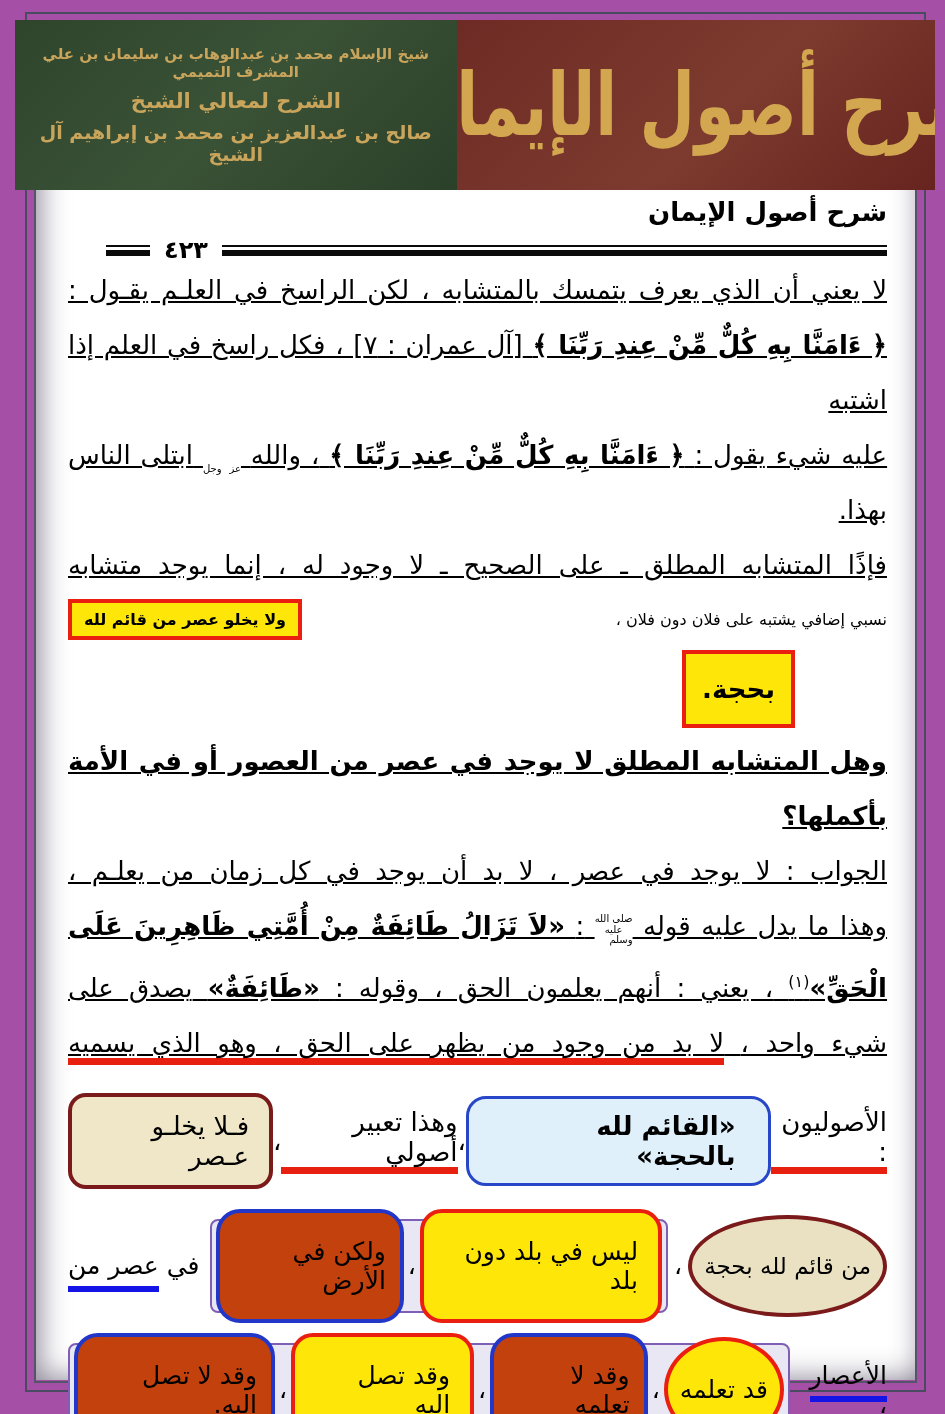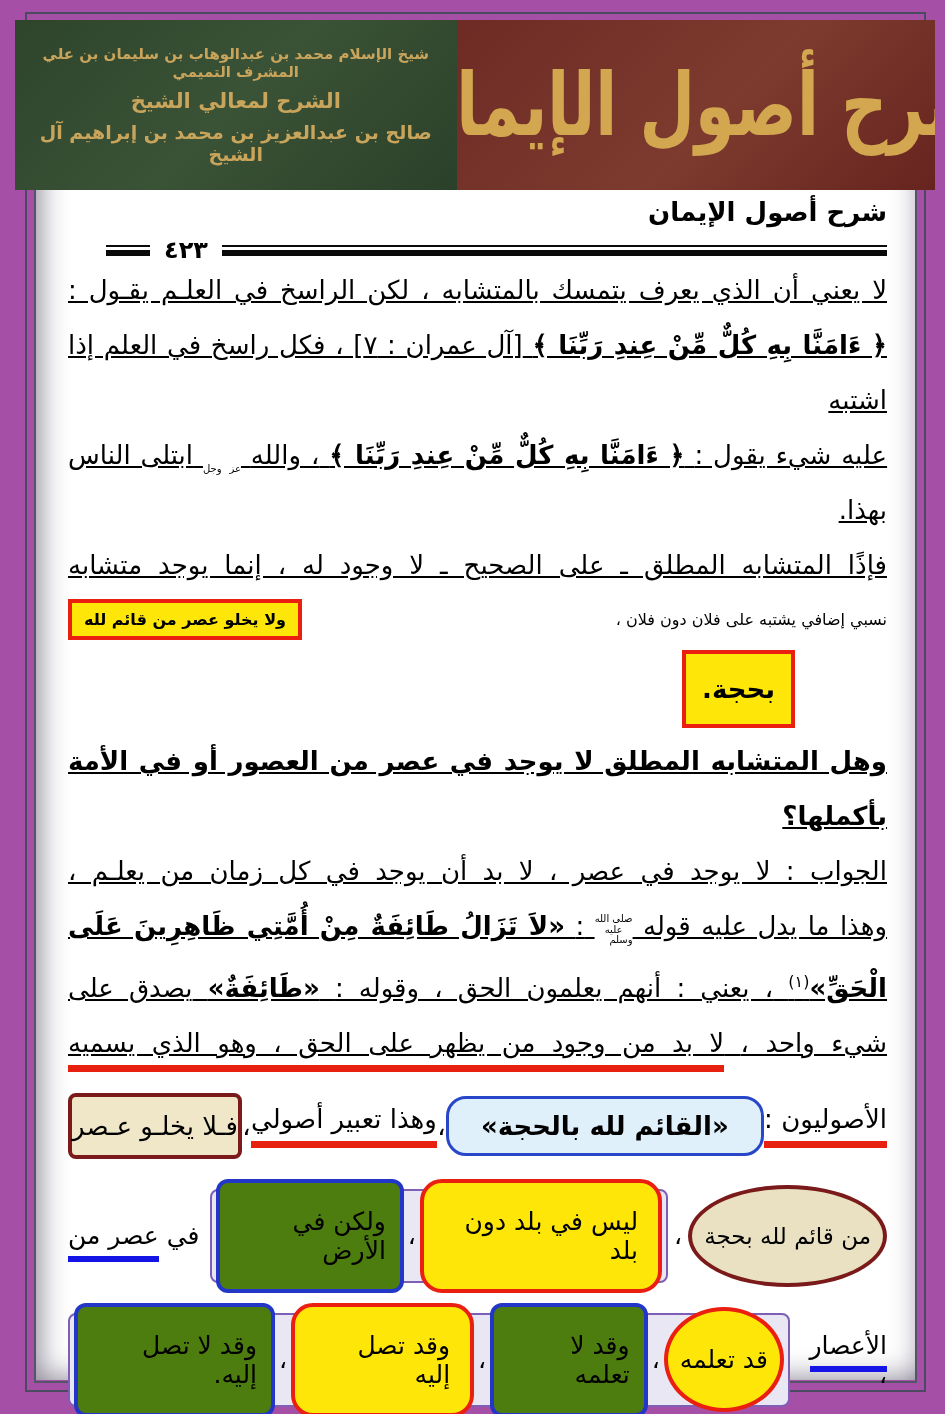--- a/index.html
+++ b/index.html
@@ -55,35 +55,35 @@
     vertical-align:-8px;white-space:normal;
   }
   
   .hl-yellow{
     background:#FFE609;border:4px solid #EA1F10;padding:7px 12px;
     color:#000000;font-weight:bold;display:inline-block;
   }
   .flexline{display:flex;direction:rtl;align-items:center;justify-content:space-between;margin:6px 0 10px;}
   .behujja-row{text-align:right;margin:10px 0 6px;}
   .behujja-row .hl-yellow{margin-right:92px;padding:20px 16px;font-size:26px;}
-  .red-ul{border-bottom:7px solid #E82010;padding-bottom:7px;}
+  .red-ul{border-bottom:7px solid #E82010;}
   .blue-ul{border-bottom:6px solid #1414E6;padding-bottom:6px;}
   .rowA{display:flex;direction:rtl;align-items:center;justify-content:space-between;margin:22px 0 26px;font-size:26px;}
   .box-blue{background:#DFF0FB;border:3px solid #2846C8;border-radius:20px;padding:12px 32px;font-weight:bold;}
-  .box-beige{background:#EFE7C7;border:4px solid #7B1A1A;border-radius:8px;padding:14px 0;}
+  .box-beige{background:#EFE7C7;border:4px solid #7B1A1A;border-radius:18px;padding:14px 20px;}
   .rowB,.rowC{display:flex;direction:rtl;align-items:center;margin:14px 0;font-size:25px;}
   .rowB{gap:6px;}
   .rowC{gap:4px;margin-top:26px;}
   .strip{
     background:#EAE7F5;border:2px solid #7E5FB5;border-radius:8px;
     display:flex;direction:rtl;align-items:center;padding:0 4px;gap:4px;
   }
   .strip .pokes{margin-top:-12px;margin-bottom:-12px;}
   .box-yellow-r{background:#FFE609;border:4px solid #EA1F10;border-radius:22px;padding:24px 20px;}
-  .box-green{background:#4d7c0f;border:4px solid #2236C8;border-radius:12px;padding:24px 14px;}
+  .box-green{background:#c2410c;border:4px solid #2236C8;border-radius:24px;padding:24px 14px;}
   .ellipse-beige{
     background:#E9E1C2;border:4px solid #7B1A1A;border-radius:50%;
     padding:34px 12px;font-size:23px;white-space:nowrap;
   }
   .ellipse-yellow{
     background:#FFE609;border:4px solid #EA1F10;border-radius:50%;
     padding:34px 12px;white-space:nowrap;
   }
   .tailB{white-space:nowrap;margin-right:4px;}
 </style>

